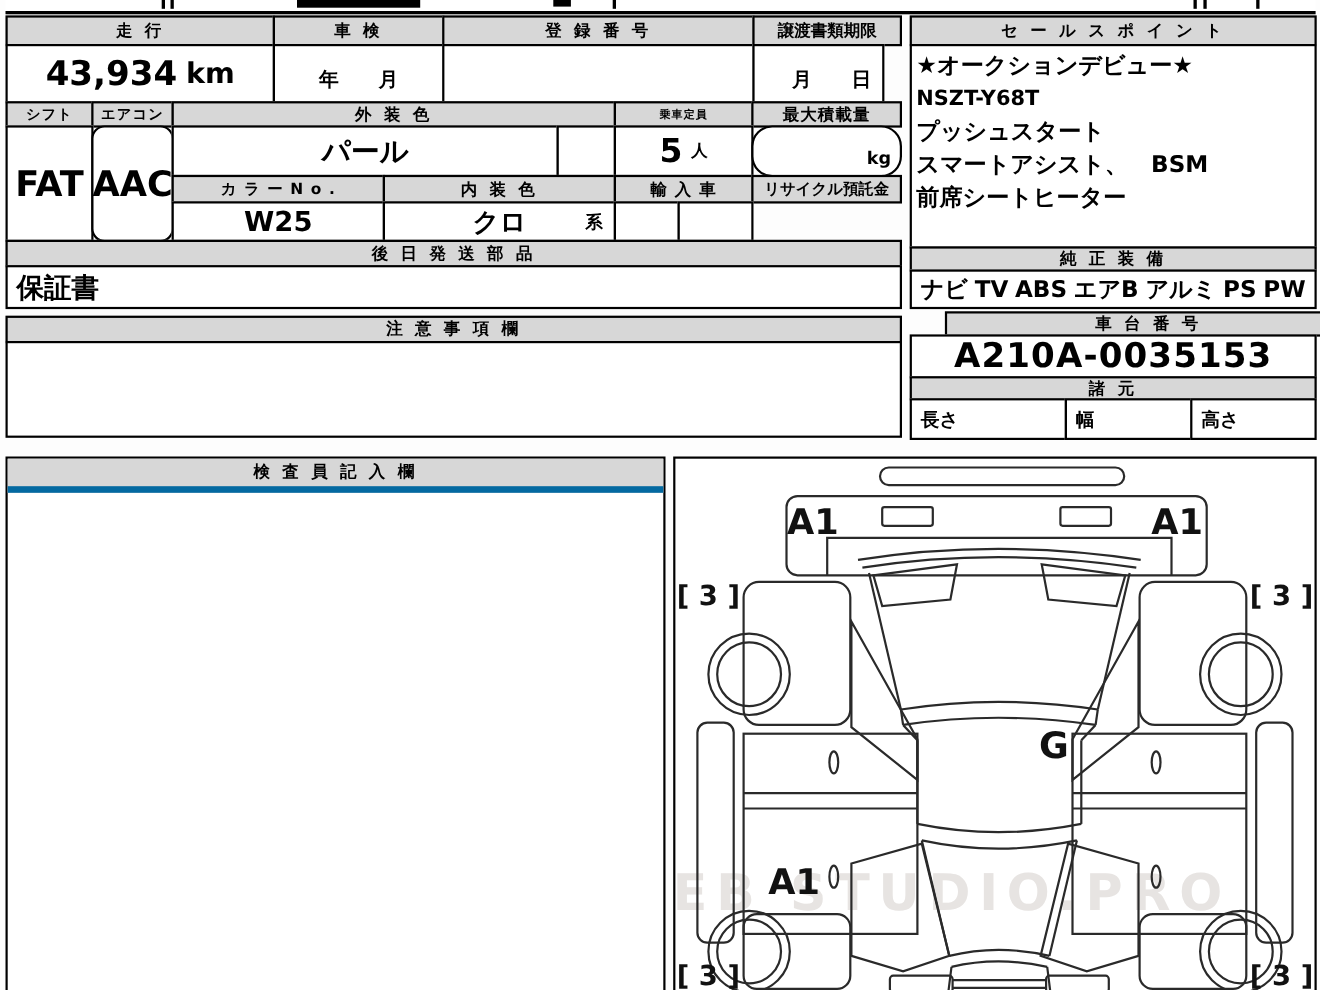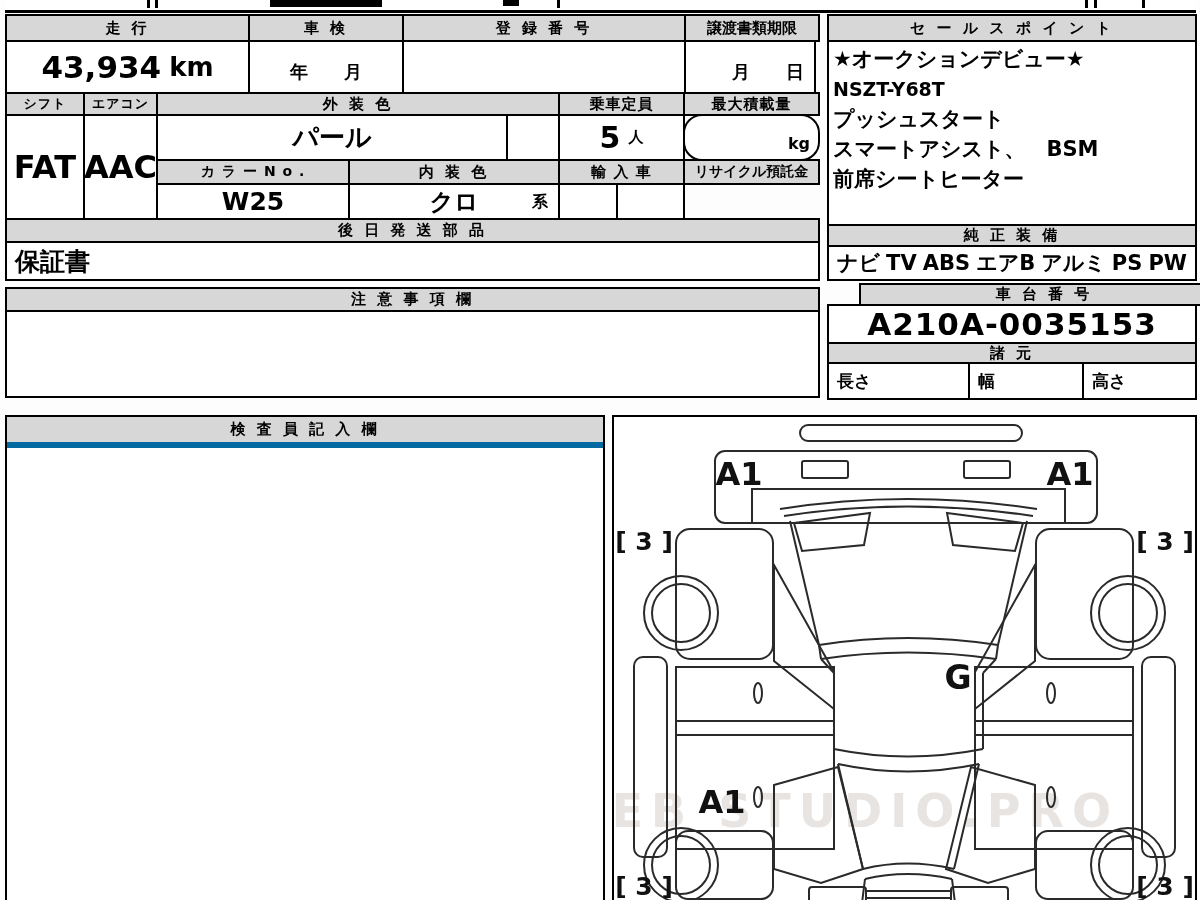--- a/index.html
+++ b/index.html
@@ -51,44 +51,44 @@
   <div class="cell val" style="left:5px;top:40px;width:245px;height:54px;font-size:31px;">
     <span>43,934</span>
       <span class="unit" style="font-size:26px;font-weight:bold;">km</span>
   </div>
   <div class="cell val" style="left:248px;top:40px;width:156px;height:54px;font-size:18px;font-weight:600;align-items:flex-end;padding-bottom:8px;">
     <span>年　　月</span>
   </div>
   <div class="cell" style="left:402px;top:40px;width:284px;height:54px;">
     <span></span>
   </div>
-  <div class="cell val" style="left:684px;top:40px;width:132px;height:54px;font-size:18px;font-weight:600;align-items:flex-end;justify-content:flex-end;padding:0 10px 8px 0;">
+  <div class="cell val" style="left:684px;top:40px;width:120px;height:54px;font-size:18px;font-weight:600;align-items:flex-end;justify-content:flex-end;padding:0 10px 8px 0;">
     <span>月　　日</span>
   </div>
 
   <div class="cell hdr small" style="left:5px;top:92px;width:80px;height:24px;">
       <span>シフト</span>
     </div>
   <div class="cell hdr small" style="left:83px;top:92px;width:75px;height:24px;">
       <span>エアコン</span>
     </div>
   <div class="cell hdr" style="left:156px;top:92px;width:404px;height:24px;">
       <span>外 装 色</span>
     </div>
-  <div class="cell hdr small" style="left:558px;top:92px;width:127px;height:24px;font-size:15px;">
+  <div class="cell hdr small" style="left:558px;top:92px;width:127px;height:24px;font-size:10px;">
       <span>乗車定員</span>
     </div>
   <div class="cell hdr small" style="left:683px;top:92px;width:137px;height:24px;font-size:15px;">
       <span>最大積載量</span>
     </div>
 
   <div class="cell val" style="left:5px;top:114px;width:80px;height:106px;font-size:32px;">
       <span>FAT</span>
     </div>
-  <div class="cell val" style="left:83px;top:114px;width:75px;height:106px;font-size:32px;">
+  <div class="cell val" style="left:83px;top:114px;width:75px;height:106px;font-size:32px;border-radius:12px;">
       <span>AAC</span>
     </div>
 
   <div class="cell val" style="left:156px;top:114px;width:352px;height:47px;font-size:26px;">
       <span>パール</span>
     </div>
   <div class="cell" style="left:506px;top:114px;width:54px;height:47px;"></div>
   <div class="cell val" style="left:558px;top:114px;width:127px;height:47px;font-size:30px;">
     <span>5</span>
       <span class="unit">人</span>

